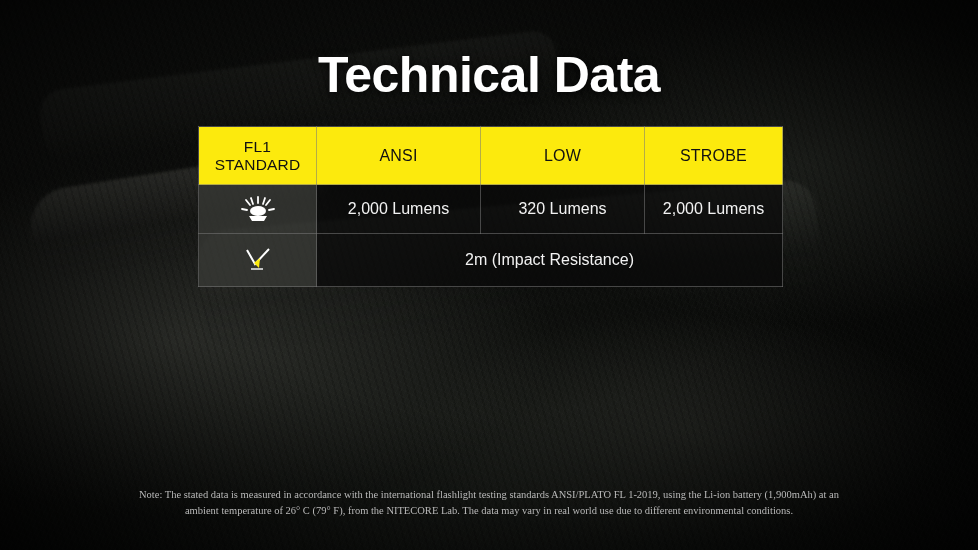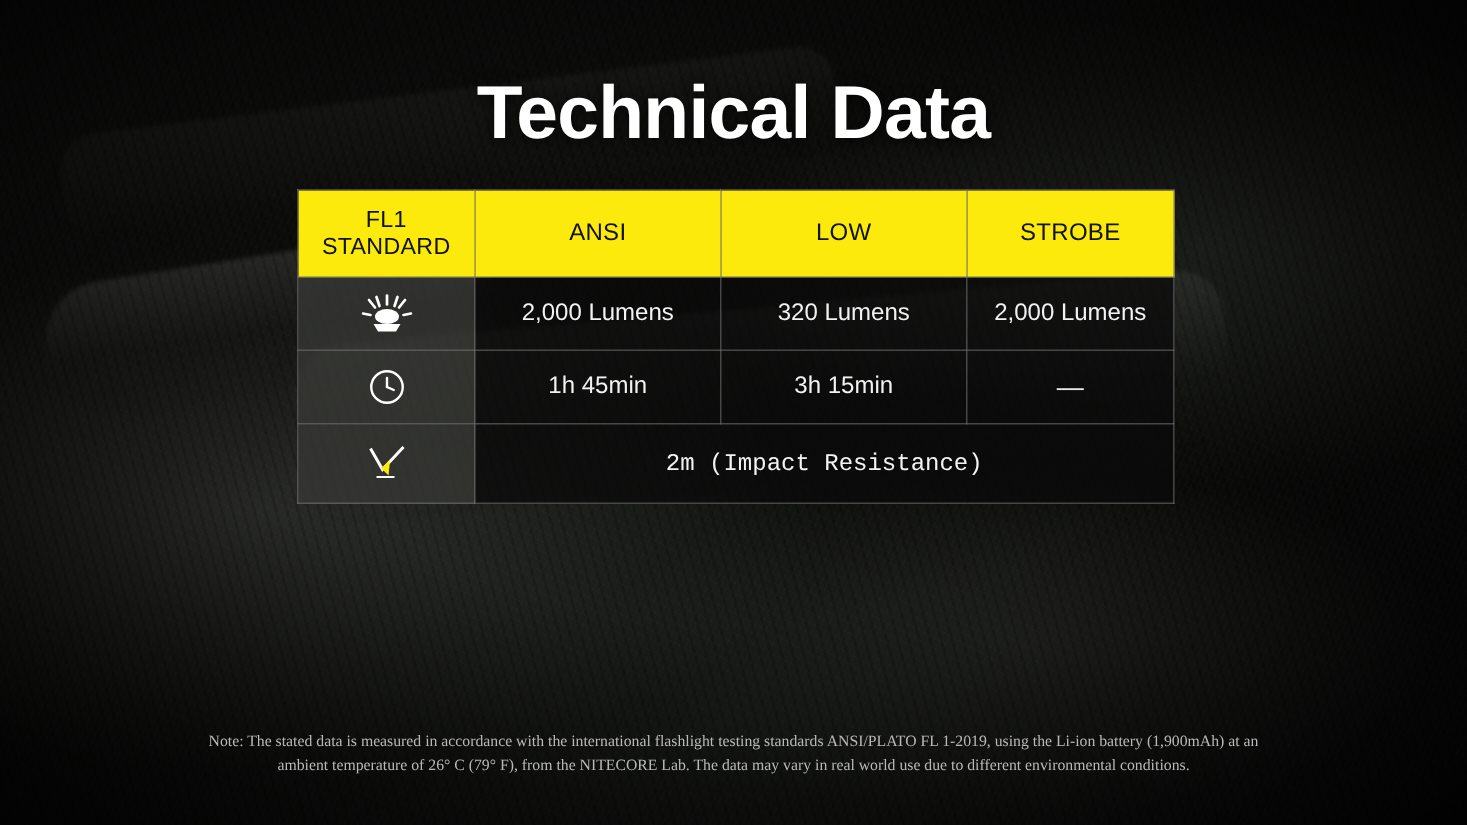--- a/index.html
+++ b/index.html
@@ -121,21 +121,21 @@
     background: rgba(10,10,10,0.74);
     color: #f2f2f2;
     font-size: 16px;
     height: 49px;
     margin-top: 40px;
   }
   tbody td.icon-cell {
     background: rgba(55,56,53,0.78);
     width: 118px;
   }
-  tbody tr.tall td { height: 53px; font-family: Liberation Mono, monospace; }
+  tbody tr.tall td { height: 53px; }
   col.c1 { width: 118px; }
   col.c2 { width: 164px; }
   col.c3 { width: 164px; }
   col.c4 { width: 138px; }
 
   .dash { font-size: 18px; color: #e8e8e8; }
 
   .icon-svg { display: block; margin: 0 auto; }
 
   .note {
@@ -201,32 +201,20 @@
                   <line x1="22" y1="8" x2="24" y2="2"></line>
                 </g>
                 <path d="M8 20 L26 20 L23 25 L11 25 Z" fill="#ffffff"></path>
               </svg>
             </td>
             <td>2,000 Lumens</td>
             <td>320 Lumens</td>
             <td>2,000 Lumens</td>
           </tr>
 
-          <tr>
-            <td class="icon-cell">
-              <svg class="icon-svg" width="26" height="26" viewBox="0 0 26 26">
-                <circle cx="13" cy="13" r="10.5" fill="none" stroke="#ffffff" stroke-width="1.6"></circle>
-                <line x1="13" y1="13" x2="13" y2="7" stroke="#ffffff" stroke-width="1.6" stroke-linecap="round"></line>
-                <line x1="13" y1="13" x2="17.5" y2="15" stroke="#ffffff" stroke-width="1.6" stroke-linecap="round"></line>
-              </svg>
-            </td>
-            <td>1h 45min</td>
-            <td>3h 15min</td>
-            <td class="dash">—</td>
-          </tr>
 
 
 
           <tr class="tall">
             <td class="icon-cell">
               <svg class="icon-svg" width="30" height="28" viewBox="0 0 30 28">
                 <path d="M4 4 L12 18 L26 3" fill="none" stroke="#ffffff" stroke-width="2"></path>
                 <path d="M11 17 L17 12 L16 22 Z" fill="#fcea0d"></path>
                 <path d="M8 23 L20 23" stroke="#ffffff" stroke-width="1.4"></path>
               </svg>

